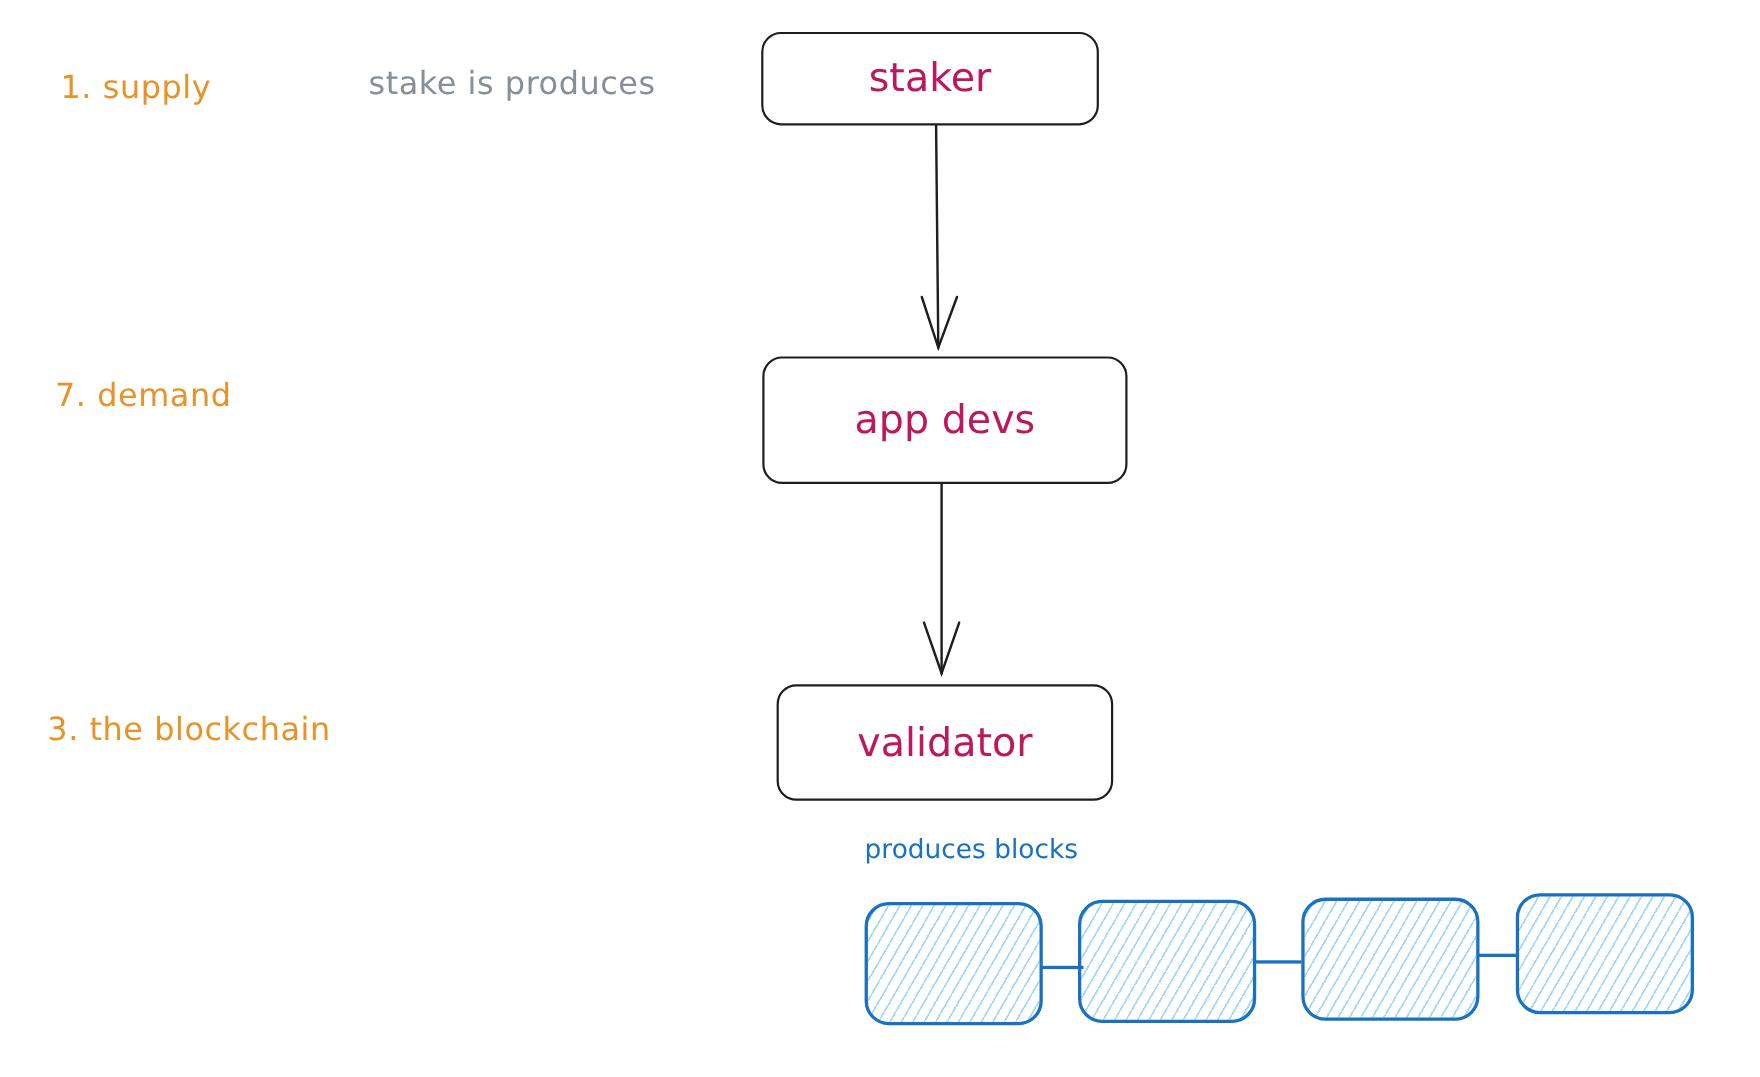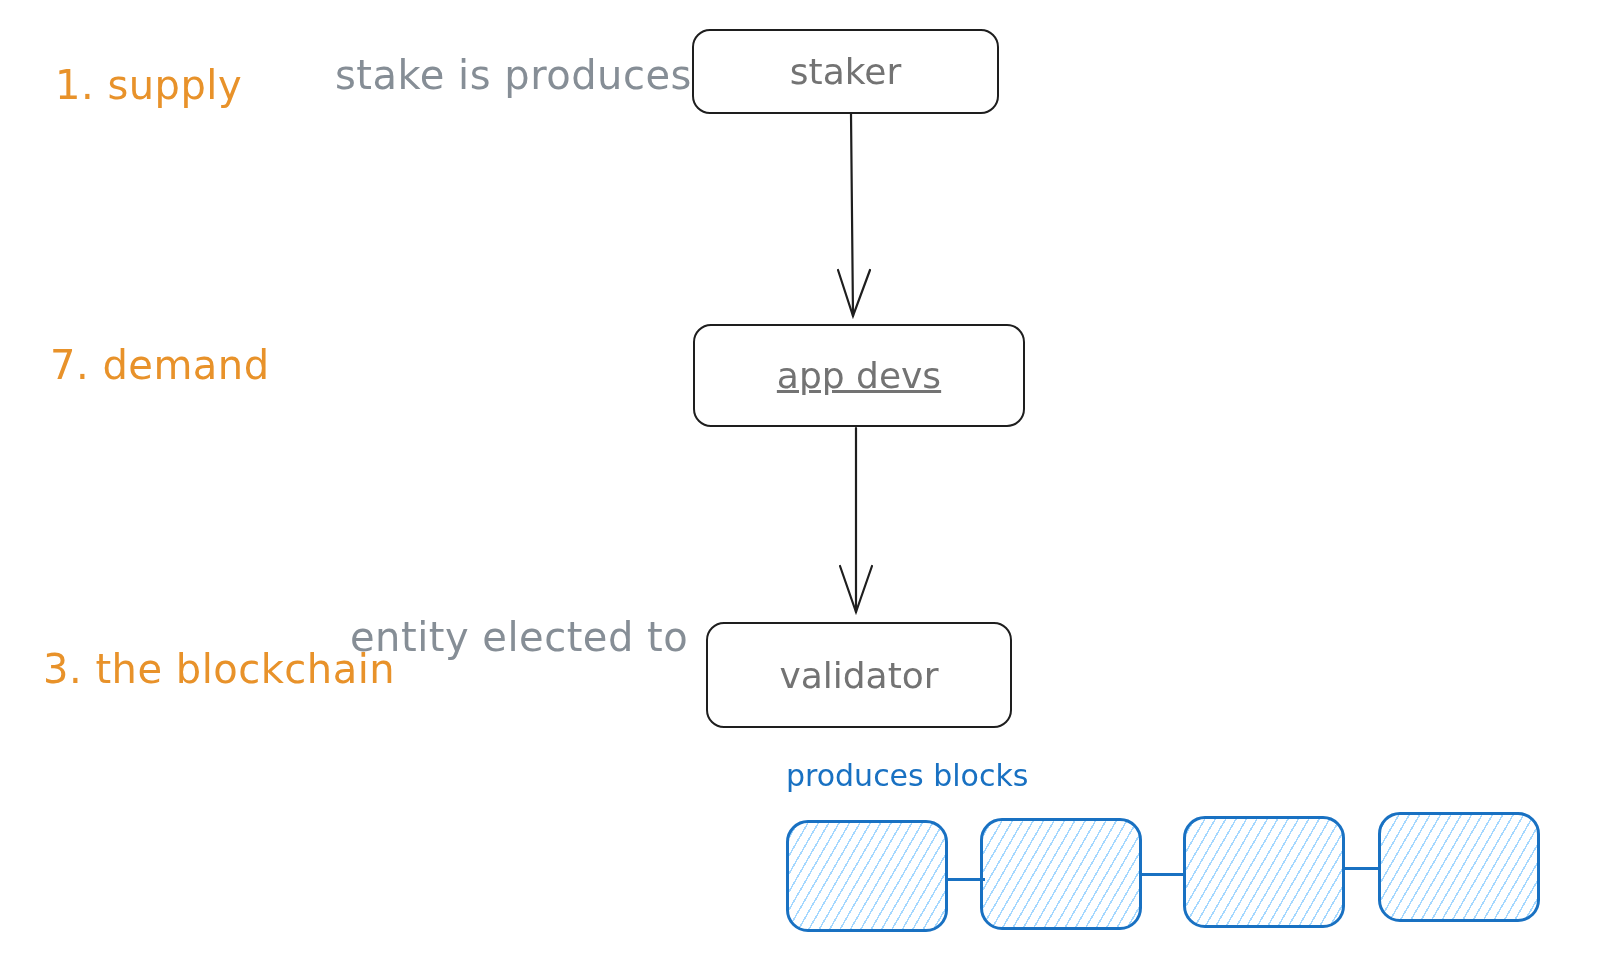--- a/index.html
+++ b/index.html
@@ -1,61 +1,60 @@
 <!DOCTYPE html>
 <html><head>
   <meta charset="utf-8">
   <style>
     html, body { margin: 0; padding: 0; background: #ffffff; }
     body { width: 1600px; height: 979px; position: relative; overflow: hidden;
            font-family: "DejaVu Sans", sans-serif; }
-    .lbl { position: absolute; font-size: 40px; white-space: nowrap; letter-spacing: 0.5px; }
+    .lbl { position: absolute; font-size: 29px; white-space: nowrap; letter-spacing: 0.5px; }
     .stage { color: #e8922a; }
     .desc { color: #868e96; line-height: 39px; }
     .node { position: absolute; border: 2.5px solid #1e1e1e; border-radius: 18px; background: #fff;
-            display: flex; align-items: center; justify-content: center; font-size: 36px; color: #737373;
+            display: flex; align-items: center; justify-content: center; font-size: 36px; color: #be185d;
             box-sizing: border-box; }
     .block { position: absolute; border: 3px solid #1971c2; border-radius: 22px; box-sizing: border-box;
              background: repeating-linear-gradient(-60deg, #a5d8ff 0 1.5px, transparent 1.5px 9px); }
     .link { position: absolute; height: 3px; background: #1971c2; }
-    .caption { position: absolute; color: #1971c2; font-size: 30px; }
+    .caption { position: absolute; color: #1971c2; font-size: 24px; }
     svg.arrows { position: absolute; left: 0; top: 0; }
   </style>
 </head>
 <body>
 
 <div class="lbl stage" style="left:55px;top:62px;">1. supply</div>
 <div class="lbl desc" style="left:335px;top:56px;">
   <div>stake is produces</div>
 </div>
 
 <div class="lbl stage" style="left:50px;top:342px;">7. demand</div>
 <div class="lbl desc" style="left:352px;top:336px;">
 </div>
 
 <div class="lbl stage" style="left:43px;top:646px;">3. the blockchain</div>
 <div class="lbl desc" style="left:350px;top:618px;">
-  <div>entity elected to</div>
 </div>
 
 <svg class="arrows" width="1600" height="979">
   <g fill="none" stroke="#1e1e1e" stroke-width="2.2" stroke-linecap="round">
     <path d="M851 114 L853 316"></path>
     <path d="M838 270 L853 316 L870 270"></path>
   </g>
   <g fill="none" stroke="#1e1e1e" stroke-width="2.2" stroke-linecap="round">
     <path d="M856 428 L856 612"></path>
     <path d="M840 566 L856 612 L872 566"></path>
   </g>
 </svg>
 
 <div class="node" style="left:692px;top:29px;width:307px;height:85px;">
   <span>staker</span>
 </div>
-<div class="node" style="left:693px;top:324px;width:332px;height:103px;text-decoration:underline;">
+<div class="node" style="left:693px;top:324px;width:332px;height:116px;">
   <span>app devs</span>
 </div>
 <div class="node" style="left:706px;top:622px;width:306px;height:106px;">
   <span>validator</span>
 </div>
 
 <div class="caption" style="left:786px;top:758px;">produces blocks</div>
 
 <div class="block" style="left:786px;top:820px;width:162px;height:112px;"></div>
 <div class="link" style="left:947px;top:878px;width:38px;"></div>

